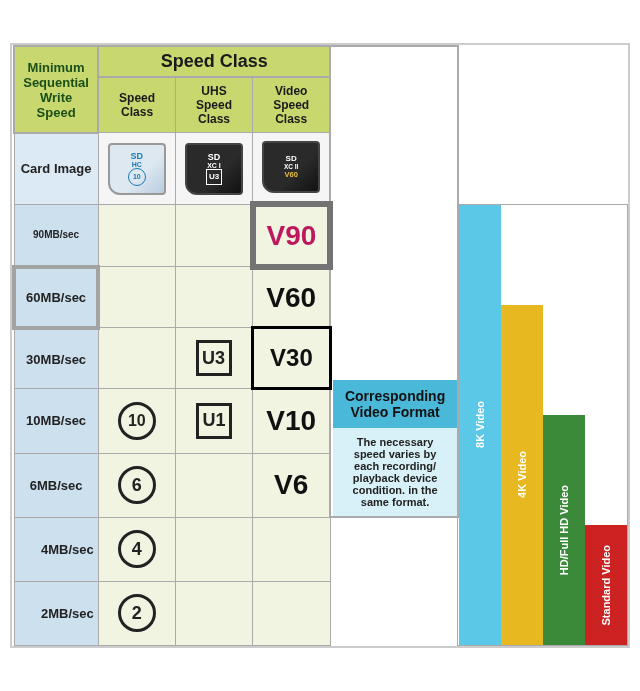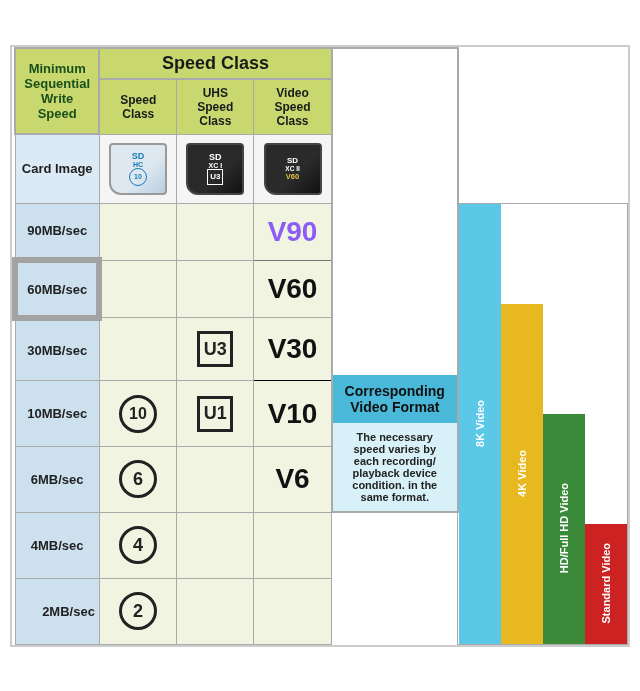--- a/index.html
+++ b/index.html
@@ -139,57 +139,57 @@
           <div style="display:inline-flex; flex-direction:column; align-items:center; justify-content:center; width:58px; height:52px; border:2px solid #444; border-radius:4px 4px 4px 12px; background:linear-gradient(135deg,#2a2a2a 60%,#111 100%);">
             <div style="font-size:8px; font-weight:900; color:#fff; line-height:1;">SD</div>
             <div style="font-size:6.5px; font-weight:bold; color:#fff;">XC II</div>
             <div style="font-size:7.5px; color:#e8c040; font-weight:bold;">V60</div>
           </div>
         </td>
 
       </tr>
 
       <tr>
-        <td class="speed-label" style="background:#cce0ee; font-size:13px; font-weight:bold; border:1px solid #aaa; text-align:center;">90MB/sec</td>
-        <td style="background:#f0f4e0; border:1px solid #aaa;"></td>
-        <td style="background:#f0f4e0; border:1px solid #aaa;"></td>
-        <td style="background:#f0f4e0; border:1px solid #737373; font-size:28px; font-weight:400; color:#8b5cf6;"><b>V90</b></td>
+        <td class="speed-label" style="background:#cce0ee; font-size:10px; font-weight:bold; border:1px solid #aaa; text-align:center;">90MB/sec</td>
+        <td style="background:#f0f4e0; border:1px solid #aaa;"></td>
+        <td style="background:#f0f4e0; border:1px solid #aaa;"></td>
+        <td style="background:#f0f4e0; border:6px solid #737373; font-size:28px; font-weight:400; color:#be185d;"><b>V90</b></td>
 
         <td rowspan="7" style="padding:0; border:1px solid #aaa; vertical-align:bottom; background:#fff; width:170px;">
           <div style="display:flex; flex-direction:row; align-items:flex-end; justify-content:flex-start; height:440px;">
             <div style="width:42px; height:440px; background:#5bc8e8; display:flex; align-items:center; justify-content:center;">
               <span style="writing-mode:vertical-rl; transform:rotate(180deg); font-size:11px; font-weight:bold; color:#fff; white-space:nowrap;">8K Video</span>
             </div>
             <div style="width:42px; height:340px; background:#e8b820; display:flex; align-items:center; justify-content:center;">
               <span style="writing-mode:vertical-rl; transform:rotate(180deg); font-size:11px; font-weight:bold; color:#fff; white-space:nowrap;">4K Video</span>
             </div>
             <div style="width:42px; height:230px; background:#3a8a3a; display:flex; align-items:center; justify-content:center;">
               <span style="writing-mode:vertical-rl; transform:rotate(180deg); font-size:11px; font-weight:bold; color:#fff; white-space:nowrap; text-align:center;">HD/Full HD Video</span>
             </div>
             <div style="width:42px; height:120px; background:#cc2222; display:flex; align-items:center; justify-content:center;">
               <span style="writing-mode:vertical-rl; transform:rotate(180deg); font-size:11px; font-weight:bold; color:#fff; white-space:nowrap;">Standard Video</span>
             </div>
           </div>
         </td>
       </tr>
 
       <tr>
-        <td class="speed-label" style="background:#cce0ee; font-size:13px; font-weight:bold; border:6px solid #a3a3a3; text-align:center;">60MB/sec</td>
+        <td class="speed-label" style="background:#cce0ee; font-size:13px; font-weight:bold; border:4px solid #a3a3a3; text-align:center;">60MB/sec</td>
         <td style="background:#f0f4e0; border:1px solid #aaa;"></td>
         <td style="background:#f0f4e0; border:1px solid #aaa;"></td>
         <td style="background:#f0f4e0; border:1px solid #aaa; font-size:28px; font-weight:900; color:#111;"><b>V60</b></td>
       </tr>
 
       <tr>
         <td class="speed-label" style="background:#cce0ee; font-size:13px; font-weight:bold; border:1px solid #aaa; text-align:center;">30MB/sec</td>
         <td style="background:#f0f4e0; border:1px solid #aaa;"></td>
         <td style="background:#f0f4e0; border:1px solid #aaa;">
           <div style="display:inline-flex; align-items:center; justify-content:center; border:3px solid #222; width:36px; height:36px; font-size:18px; font-weight:bold; color:#222;">U3</div>
         </td>
-        <td style="background:#f0f4e0; border:1px solid #000000; font-size:28px; font-weight:900; color:#111;"><b>V30</b></td>
+        <td style="background:#f0f4e0; border:3px solid #000000; font-size:24px; font-weight:900; color:#111;"><b>V30</b></td>
       </tr>
 
       <tr>
         <td class="speed-label" style="background:#cce0ee; font-size:13px; font-weight:bold; border:1px solid #aaa; text-align:center;">10MB/sec</td>
         <td style="background:#f0f4e0; border:1px solid #aaa;">
           <div style="display:inline-flex; align-items:center; justify-content:center; border:3px solid #222; border-radius:50%; width:38px; height:38px; font-size:16px; font-weight:bold; color:#222;">10</div>
         </td>
         <td style="background:#f0f4e0; border:1px solid #aaa;">
           <div style="display:inline-flex; align-items:center; justify-content:center; border:3px solid #222; width:36px; height:36px; font-size:18px; font-weight:bold; color:#222;">U1</div>
         </td>
@@ -199,21 +199,21 @@
       <tr>
         <td class="speed-label" style="background:#cce0ee; font-size:13px; font-weight:bold; border:1px solid #aaa; text-align:center;">6MB/sec</td>
         <td style="background:#f0f4e0; border:1px solid #aaa;">
           <div style="display:inline-flex; align-items:center; justify-content:center; border:3px solid #222; border-radius:50%; width:38px; height:38px; font-size:18px; font-weight:bold; color:#222;">6</div>
         </td>
         <td style="background:#f0f4e0; border:1px solid #aaa;"></td>
         <td style="background:#f0f4e0; border:1px solid #aaa; font-size:28px; font-weight:900; color:#111;"><b>V6</b></td>
       </tr>
 
       <tr>
-        <td class="speed-label" style="background:#cce0ee; font-size:13px; font-weight:bold; border:1px solid #aaa; text-align:center;">4MB/sec</td>
+        <td class="speed-label" style="background:#cce0ee; font-size:13px; font-weight:bold; border:1px solid #aaa; text-align:right;">4MB/sec</td>
         <td style="background:#f0f4e0; border:1px solid #aaa;">
           <div style="display:inline-flex; align-items:center; justify-content:center; border:3px solid #222; border-radius:50%; width:38px; height:38px; font-size:18px; font-weight:bold; color:#222;">4</div>
         </td>
         <td style="background:#f0f4e0; border:1px solid #aaa;"></td>
         <td style="background:#f0f4e0; border:1px solid #aaa;"></td>
       </tr>
 
       <tr>
         <td class="speed-label" style="background:#cce0ee; font-size:13px; font-weight:bold; border:1px solid #aaa; text-align:right;">2MB/sec</td>
         <td style="background:#f0f4e0; border:1px solid #aaa;">

